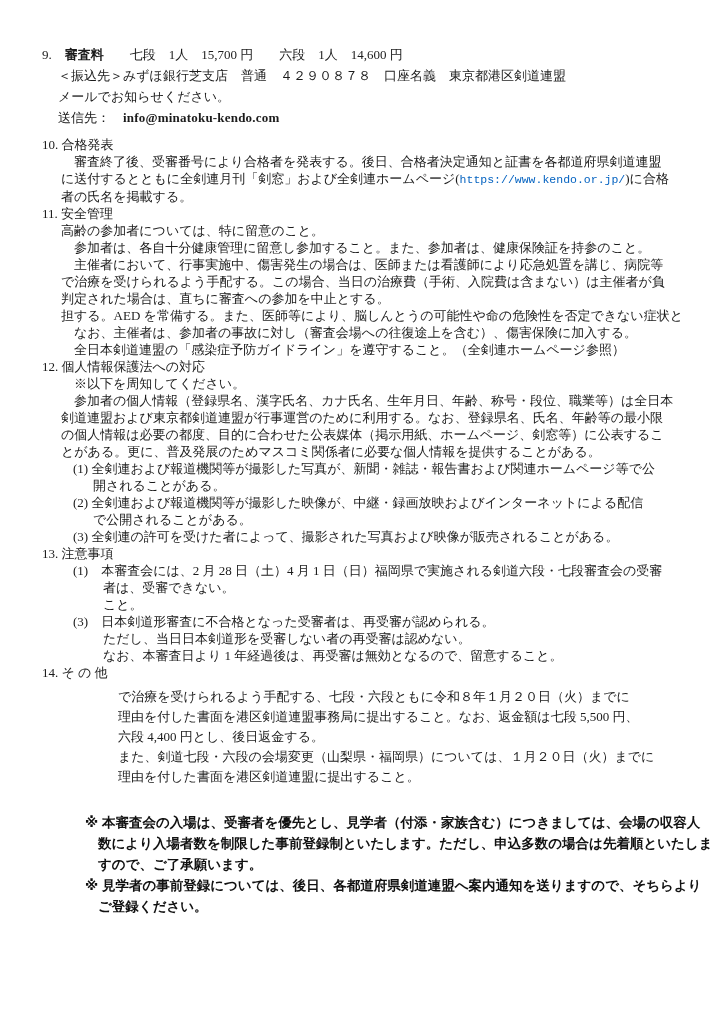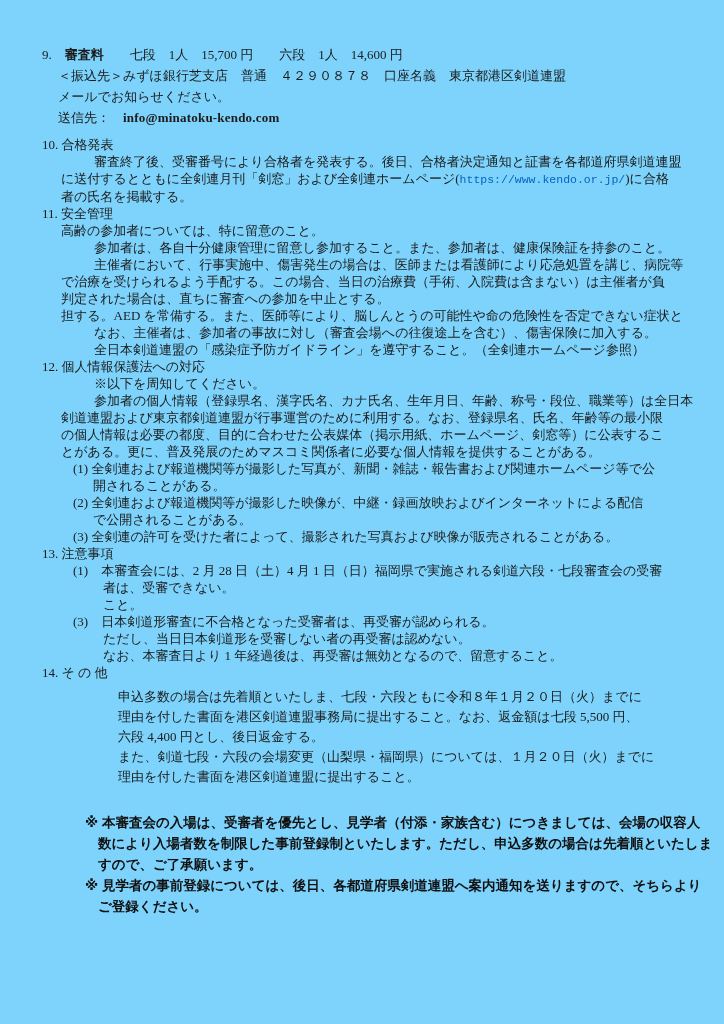--- a/index.html
+++ b/index.html
@@ -1,27 +1,27 @@
 <!DOCTYPE html>
 <html style="--link: #0563c1;"><head>
 <meta charset="utf-8">
 <style>
   html,body{margin:0;padding:0;background:#e8e8e8;}
   .page{
-    width:724px;height:1024px;background:#7dd3fc;box-sizing:border-box;
+    width:724px;height:1024px;background:#ffffff;box-sizing:border-box;
     padding:44px 34px 0 42px;overflow:hidden;
     font-family:"Liberation Serif","DejaVu Serif",serif;color:#1b1b1b;
     position:relative;margin:0 auto;
   }
   .line{font-size:13px;line-height:17px;white-space:pre;}
   .section{margin:0;}
   .sec-9-examination-fee .line{line-height:21px;}
   .sec-9-examination-fee{margin-bottom:8px;}
   .s9{margin-left:16px;}
-  .p1{margin-left:52px;}
+  .p1{margin-left:32px;}
   .p0{margin-left:19px;}
   .li1{margin-left:31px;}
   .li2{margin-left:51px;}
   .li3{margin-left:61px;}
   .p14{margin-left:76px;line-height:20px;}
   .gap-top{margin-top:6px;}
   .bold{font-weight:700;}
   .email{font-weight:700;letter-spacing:0.2px;}
   .link{
     color:var(--link,#0563c1);
@@ -80,21 +80,21 @@
         <div class="line l0"><span>13. 注意事項</span></div>
         <div class="line li1">(1)　本審査会には、2 月 28 日（土）4 月 1 日（日）福岡県で実施される剣道六段・七段審査会の受審</div>
         <div class="line li3">者は、受審できない。</div>
         <div class="line li3">こと。</div>
         <div class="line li1">(3)　日本剣道形審査に不合格となった受審者は、再受審が認められる。</div>
         <div class="line li3">ただし、当日日本剣道形を受審しない者の再受審は認めない。</div>
         <div class="line li3">なお、本審査日より 1 年経過後は、再受審は無効となるので、留意すること。</div>
       </div>
       <div class="section sec-14-other">
         <div class="line l0"><span>14. そ の 他</span></div>
-        <div class="line p14 gap-top">申込多数の場合は先着順といたしま、七段・六段ともに令和８年１月２０日（火）までに</div>
+        <div class="line p14 gap-top">で治療を受けられるよう手配する、七段・六段ともに令和８年１月２０日（火）までに</div>
         <div class="line p14">理由を付した書面を港区剣道連盟事務局に提出すること。なお、返金額は七段 5,500 円、</div>
         <div class="line p14">六段 4,400 円とし、後日返金する。</div>
         <div class="line p14">また、剣道七段・六段の会場変更（山梨県・福岡県）については、１月２０日（火）までに</div>
         <div class="line p14">理由を付した書面を港区剣道連盟に提出すること。</div>
       </div>
     </div>
   <div id="footnotes" class="footnotes">
       <div>
         <div class="line fn1">※ 本審査会の入場は、受審者を優先とし、見学者（付添・家族含む）につきましては、会場の収容人</div>
         <div class="line fn2">数により入場者数を制限した事前登録制といたします。ただし、申込多数の場合は先着順といたしま</div>

